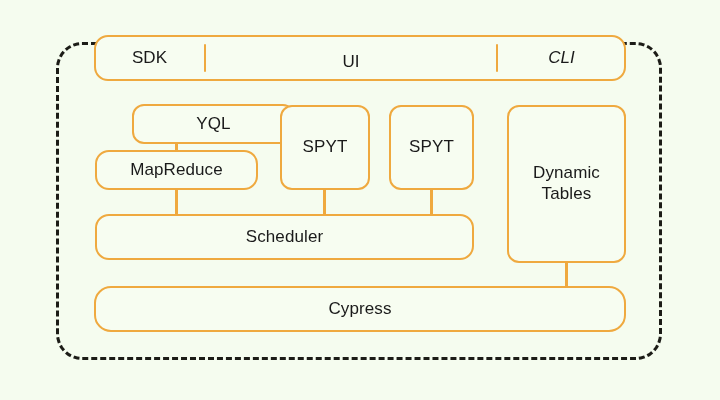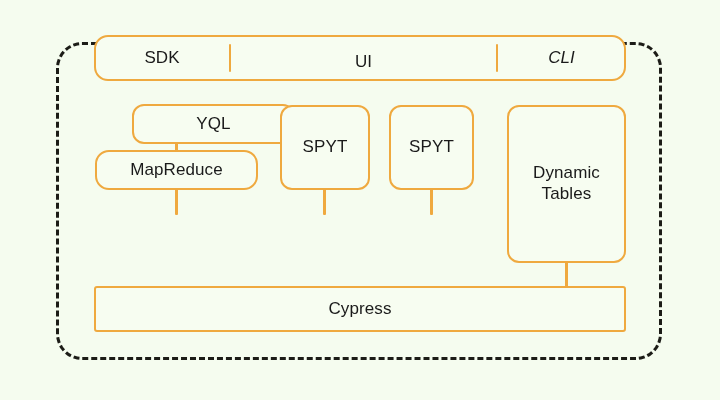--- a/index.html
+++ b/index.html
@@ -73,21 +73,21 @@
     pointer-events: none;
   }
   .iface-cell {
     display: flex;
     align-items: center;
     justify-content: center;
     font-size: 17px;
     color: #1a1a1a;
     position: relative;
   }
-  .iface-cell.sdk  { width: 136px; }
+  .iface-cell.sdk  { width: 111px; }
   .iface-cell.ui   { flex: 1 1 auto; margin-top: 8px; }
   .iface-cell.cli  { width: 129px; font-style: italic; }
   .iface-divider {
     width: 0;
     position: relative;
   }
   .iface-divider::after {
     content: "";
     position: absolute;
     left: -1px;
@@ -98,21 +98,21 @@
     border-radius: 1px;
   }
 
   
   .n-yql        { left: 95px;  top: 104px; width: 163px; height: 40px; margin-left: 37px; }
   .n-mapreduce  { left: 95px;  top: 150px; width: 163px; height: 40px; border-radius: 14px; }
   .n-chyt       { left: 280px; top: 105px; width: 90px;  height: 85px; }
   .n-spyt       { left: 389px; top: 105px; width: 85px;  height: 85px; }
   .n-dyntables  { left: 507px; top: 105px; width: 119px; height: 158px; align-items: center; }
   .n-scheduler  { left: 95px;  top: 214px; width: 379px; height: 46px; border-radius: 14px; }
-  .n-cypress    { left: 94px;  top: 286px; width: 532px; height: 46px; border-radius: 3px; }
+  .n-cypress    { left: 94px;  top: 286px; width: 532px; height: 46px; border-radius: 17px; }
 
   
   .connector {
     position: absolute;
     background: #efa93f;
     border-radius: 1px;
     width: 3px;
   }
   .c-yql-mr     { left: 175px; top: 143px; height: 9px; }
   .c-mr-sched   { left: 175px; top: 189px; height: 26px; }
@@ -156,20 +156,23 @@
 
   <div class="node n-spyt">
     <span>SPYT</span>
   </div>
 
   <div class="node n-dyntables">
     <span>Dynamic
 Tables</span>
   </div>
 
+  <div class="node n-scheduler">
+    <span>Scheduler</span>
+  </div>
 
   <div class="node n-cypress">
     <span>Cypress</span>
   </div>
 
   <div class="connector c-yql-mr"></div>
   <div class="connector c-mr-sched"></div>
   <div class="connector c-chyt-sched"></div>
   <div class="connector c-spyt-sched"></div>
   <div class="connector c-dyn-cyp"></div>

